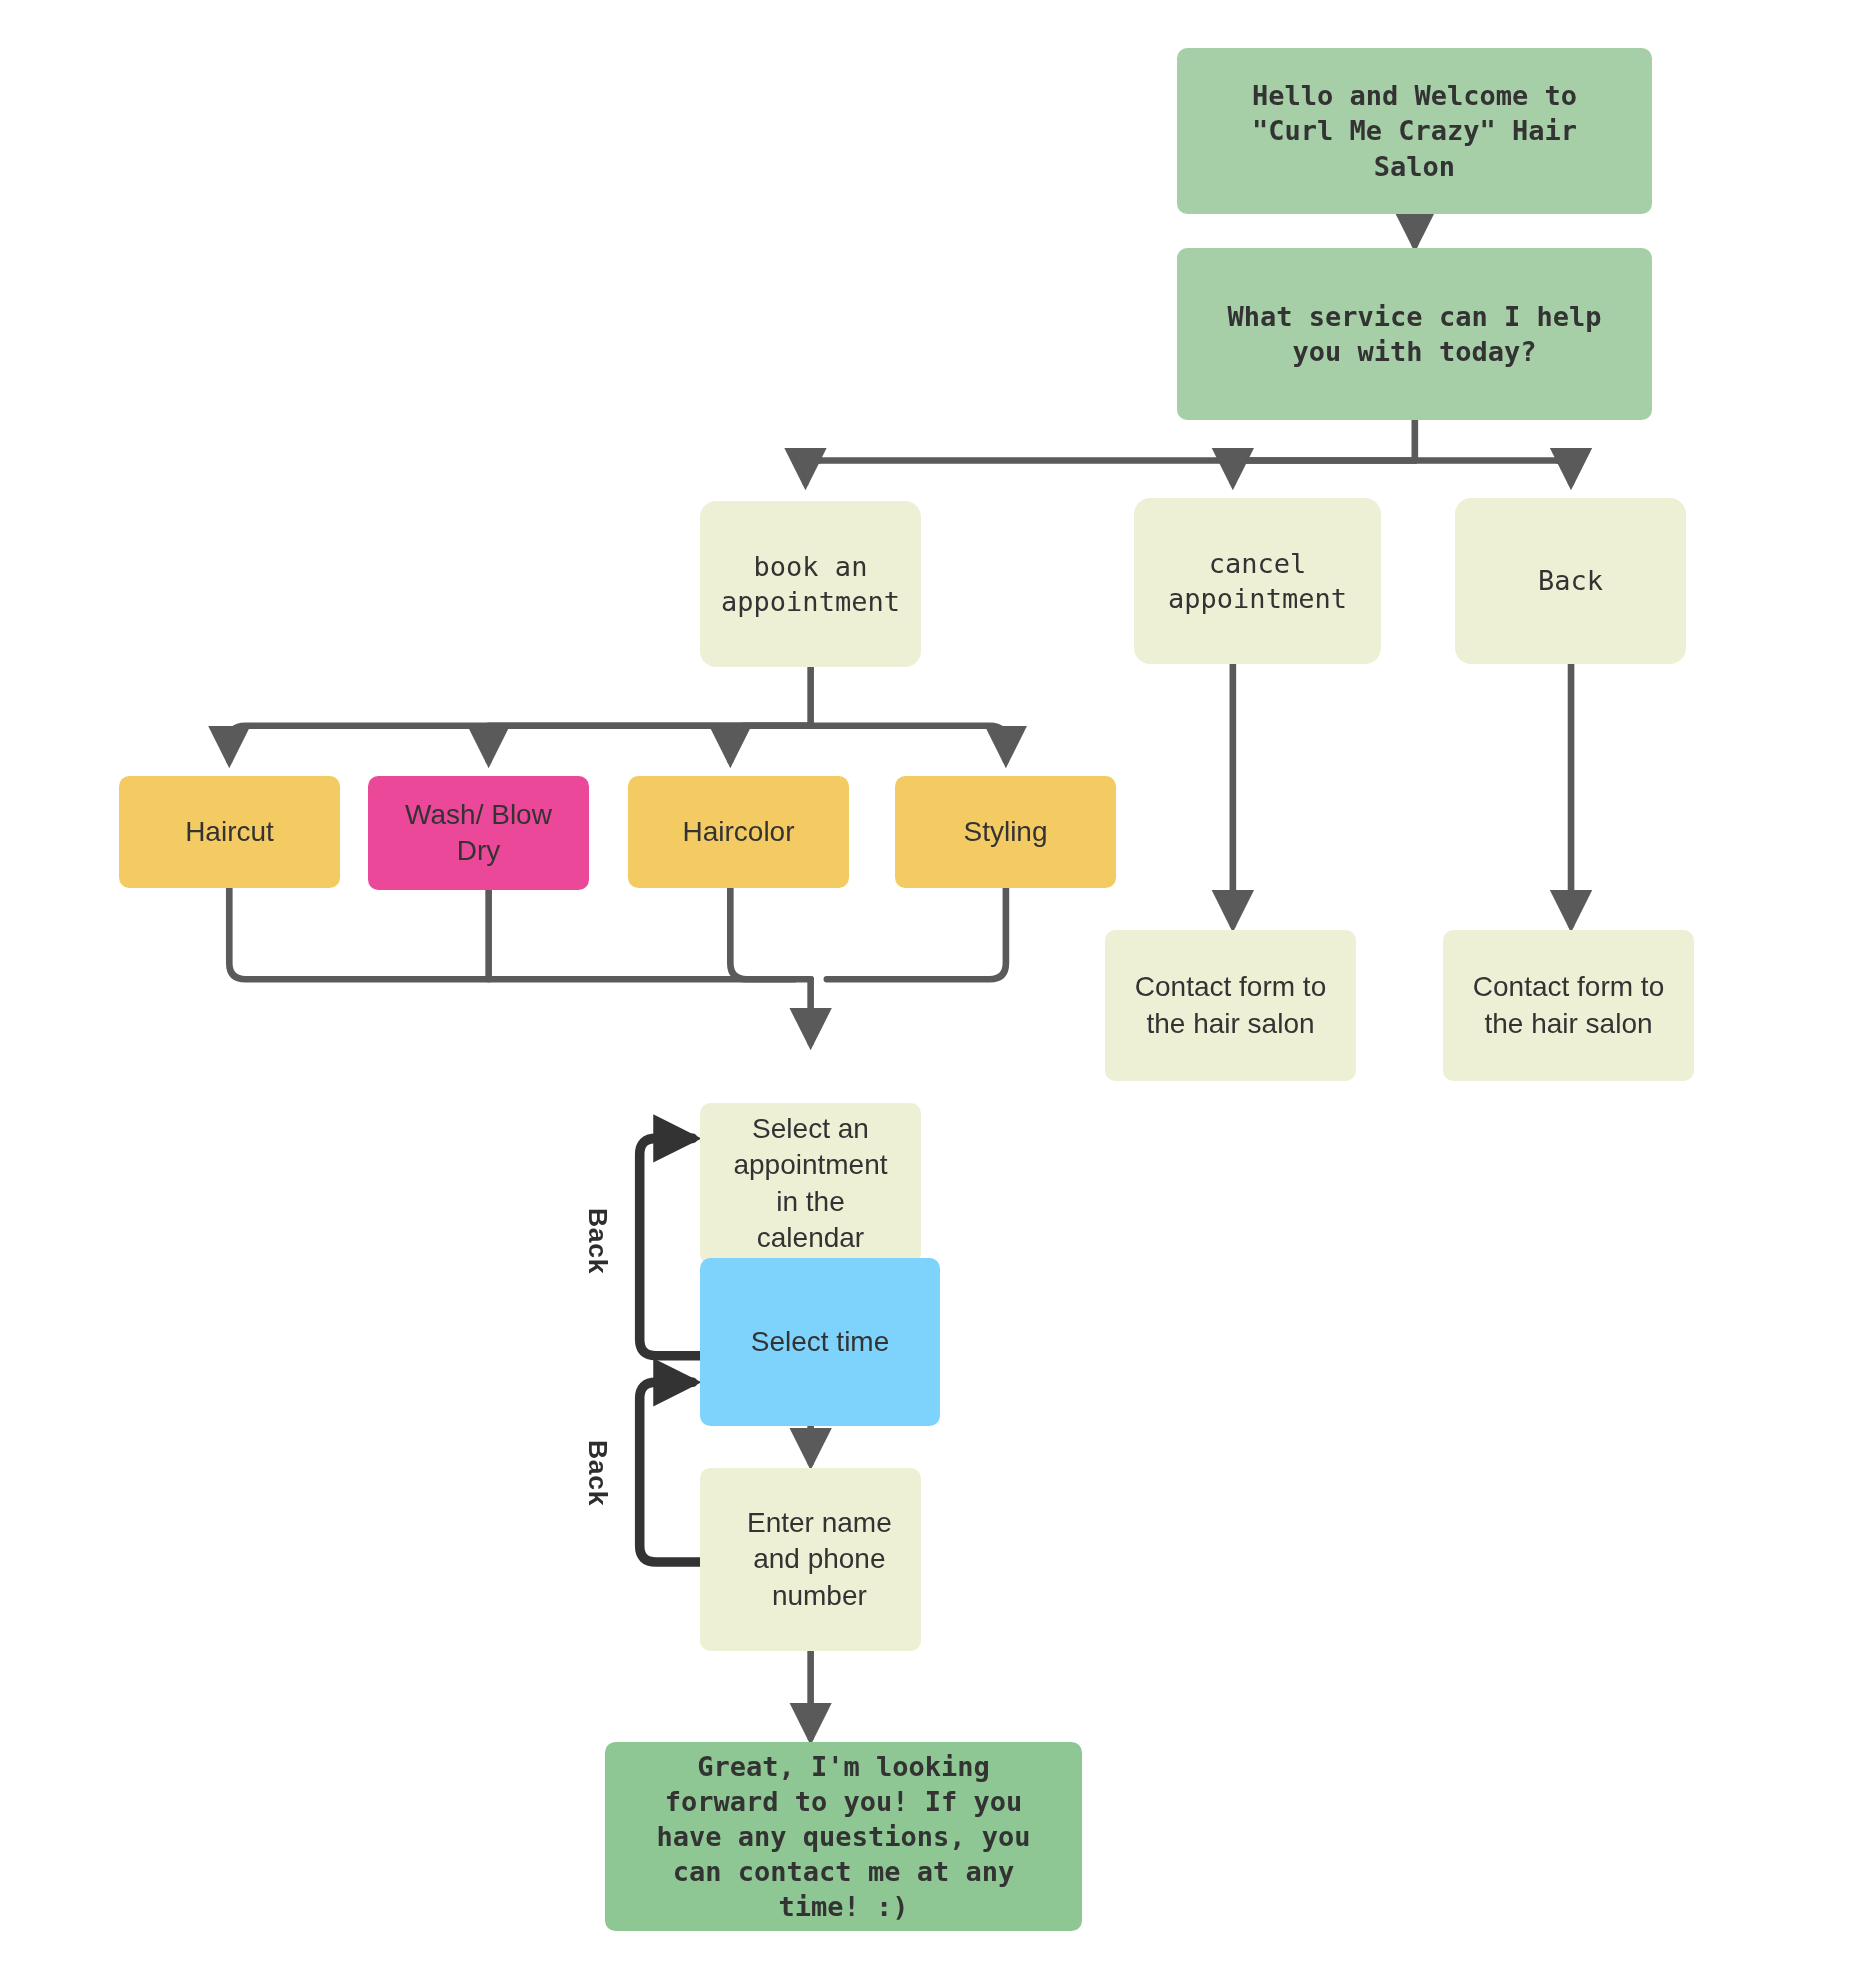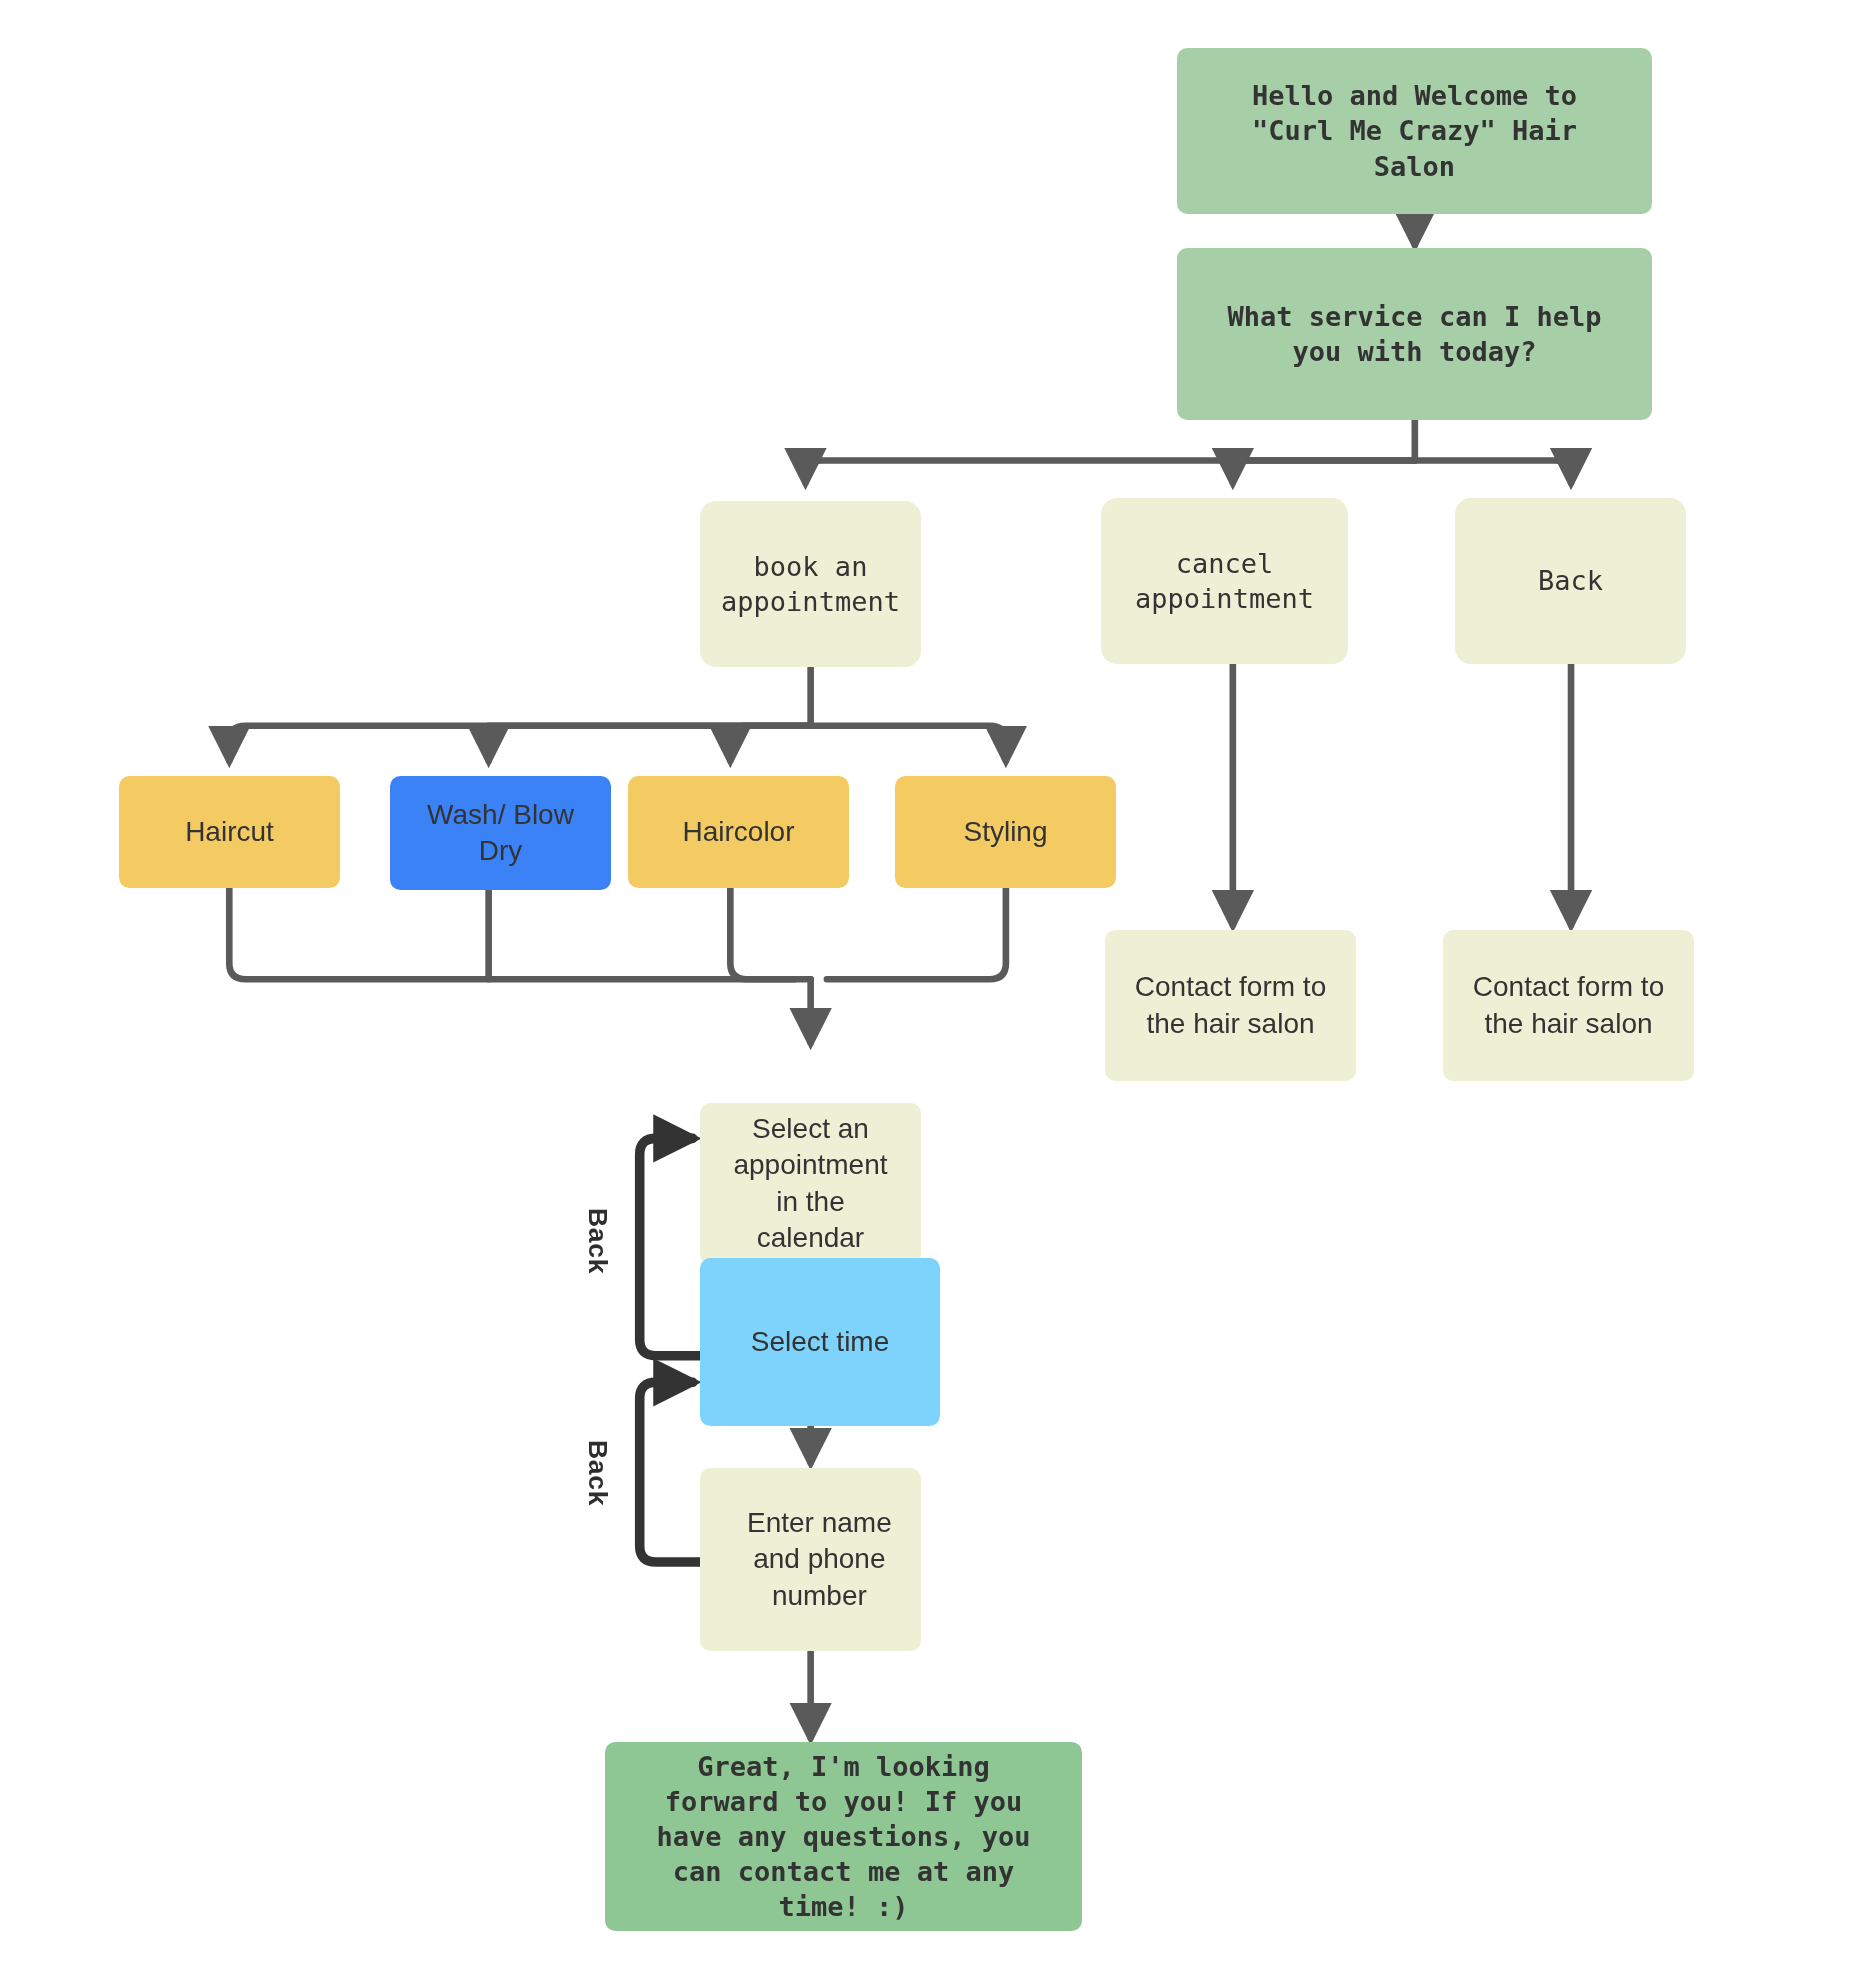--- a/index.html
+++ b/index.html
@@ -126,28 +126,28 @@
   <div class="node node-mono node-bot-msg" style="left:1177px; top:48px; width:475px; height:166px; background:#a6cfa8;">Hello and Welcome to
 "Curl Me Crazy" Hair
 Salon</div>
 
   <div class="node node-mono node-bot-msg" style="left:1177px; top:248px; width:475px; height:172px; background:#a6cfa8;">What service can I help
 you with today?</div>
 
   <div class="node node-mono node-option" style="left:700px; top:501px; width:221px; height:166px; background:#eef0d5;">book an
 appointment</div>
 
-  <div class="node node-mono node-option" style="left:1101px; top:498px; width:247px; height:166px; background:#eef0d5;">cancel
+  <div class="node node-mono node-option" style="left:1134px; top:498px; width:247px; height:166px; background:#eef0d5;">cancel
 appointment</div>
 
   <div class="node node-mono node-option" style="left:1455px; top:498px; width:231px; height:166px; background:#eef0d5;">Back</div>
 
   <div class="node node-sans" style="left:119px; top:776px; width:221px; height:112px; background:#f4cb63;">Haircut</div>
 
-  <div class="node node-sans" style="left:390px; top:776px; width:221px; height:114px; background:#3b82f6;">Wash/ Blow
+  <div class="node node-sans" style="left:368px; top:776px; width:221px; height:114px; background:#ec4899;">Wash/ Blow
 Dry</div>
 
   <div class="node node-sans" style="left:628px; top:776px; width:221px; height:112px; background:#f4cb63;">Haircolor</div>
 
   <div class="node node-sans" style="left:895px; top:776px; width:221px; height:112px; background:#f4cb63;">Styling</div>
 
   <div class="node node-sans" style="left:1105px; top:930px; width:251px; height:151px; background:#eef0d5;">Contact form to
 the hair salon</div>
 
   <div class="node node-sans" style="left:1443px; top:930px; width:251px; height:151px; background:#eef0d5;">Contact form to

